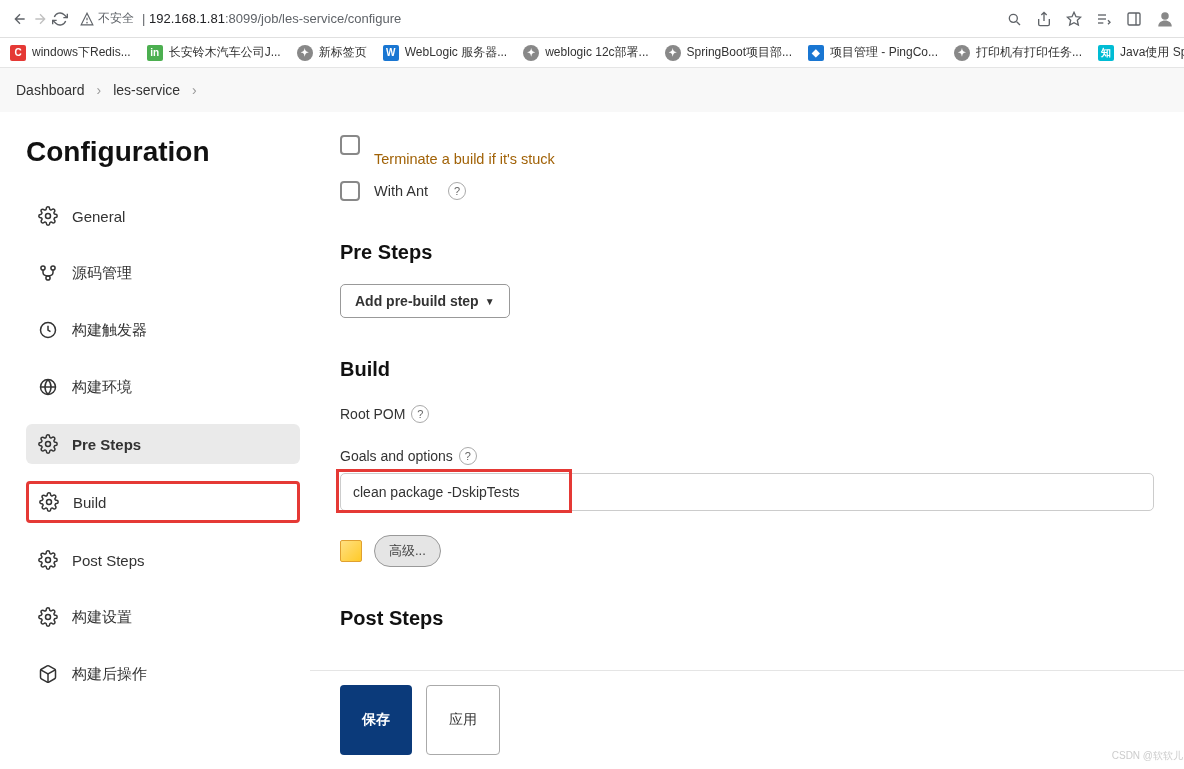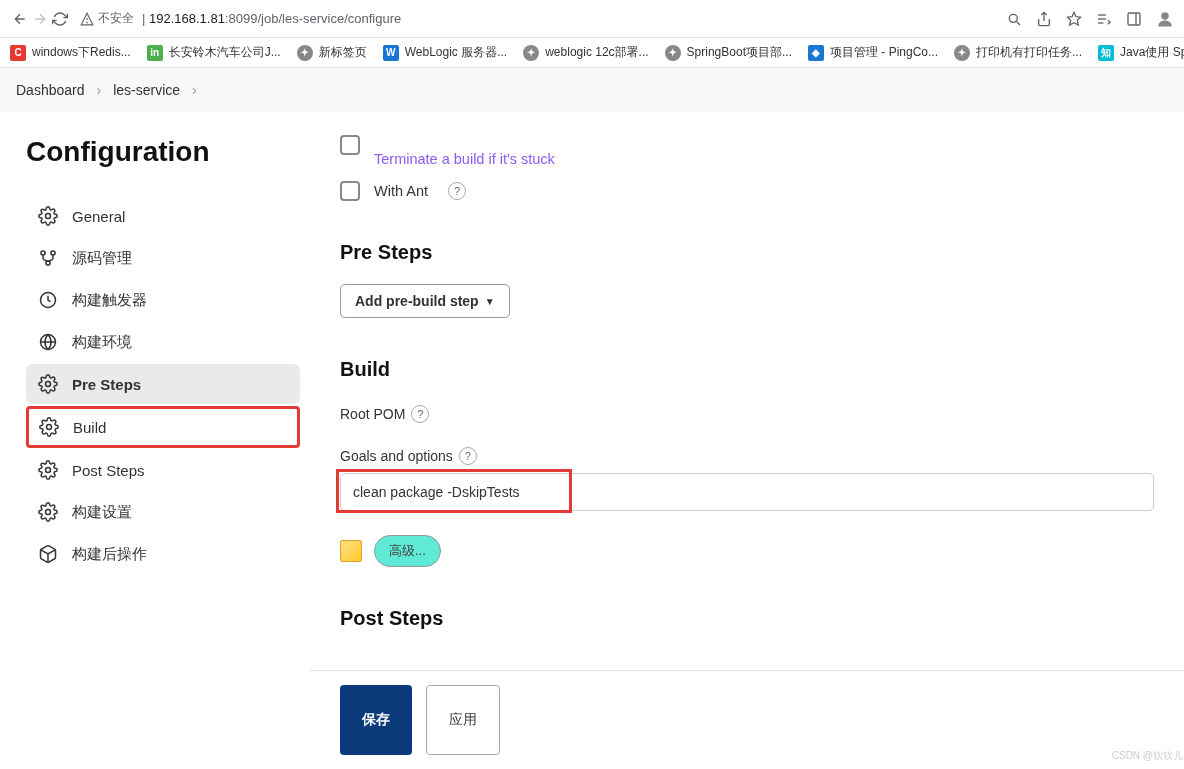--- a/index.html
+++ b/index.html
@@ -28,46 +28,46 @@
     
     
     .breadcrumb { display: flex; align-items: center; gap: 12px; padding: 14px 16px; background: #f8f8f8; font-size: 14px; color: #555; }
     .breadcrumb a { color: #333; text-decoration: none; cursor: pointer; }
     .breadcrumb .sep { color: #999; }
     
     
     .layout { display: flex; }
     .sidebar { width: 310px; padding: 24px 10px 20px 26px; }
     .page-title { font-size: 28px; font-weight: 700; margin-bottom: 28px; color: #111; }
-    .side-nav { display: flex; flex-direction: column; gap: 2px; }
+    .side-nav { display: flex; flex-direction: column; gap: 17px; }
     .side-item { display: flex; align-items: center; gap: 14px; padding: 10px 12px; border-radius: 6px; cursor: pointer; color: #333; font-size: 15px; }
     .side-item.active { background: #eaeaea; font-weight: 600; }
     .side-item.highlighted { border: 3px solid #e53935; border-radius: 4px; padding: 8px 10px; }
     .side-icon { width: 20px; display: flex; align-items: center; justify-content: center; }
     
     
     .content { flex: 1; padding: 10px 30px 100px 30px; max-width: 880px; }
     .checkbox-row { display: flex; align-items: center; gap: 14px; margin-bottom: 14px; }
     .checkbox { width: 20px; height: 20px; border: 2px solid #888; border-radius: 4px; cursor: pointer; }
     .checkbox-label { font-size: 14.5px; color: #333; }
     .help-badge { width: 18px; height: 18px; border: 1px solid #aaa; border-radius: 50%; display: inline-flex; align-items: center; justify-content: center; font-size: 11px; color: #666; margin-left: 6px; cursor: pointer; }
-    .cut-text { color: #8b5cf6; margin-top: 29px; }
+    .cut-text { color: #a16207; margin-top: 29px; }
     
     .section-title { font-size: 20px; font-weight: 700; margin: 40px 0 20px 0; color: #111; }
     
     .dropdown-btn { border: 1px solid #999; background: #fff; padding: 8px 14px; border-radius: 5px; font-size: 14px; color: #333; font-weight: 600; cursor: pointer; display: inline-flex; align-items: center; gap: 6px; }
     .caret-down { font-size: 10px; }
     
     .field-label { font-size: 14px; color: #333; margin-top: 24px; margin-bottom: 8px; display: flex; align-items: center; }
     .text-input { width: 100%; padding: 10px 12px; border: 1px solid #ccc; border-radius: 5px; font-size: 14px; color: #333; }
     .red-box { border: 3px solid #e53935; padding: 2px; border-radius: 2px; margin-top: -2px; }
     
     .advanced-row { display: flex; align-items: center; gap: 12px; margin-top: 24px; }
     .notepad-icon { width: 22px; height: 22px; background: linear-gradient(135deg,#ffe082,#ffca28); border: 1px solid #e0a030; border-radius: 2px; }
-    .adv-btn { border: 1px solid #999; background: #5eead4; padding: 6px 14px; border-radius: 16px; font-size: 13px; color: #444; cursor: pointer; }
+    .adv-btn { border: 1px solid #999; background: #e5e5e5; padding: 6px 14px; border-radius: 16px; font-size: 13px; color: #444; cursor: pointer; }
     
     
     .footer { position: fixed; bottom: 0; left: 310px; right: 0; padding: 14px 30px; background: #fff; border-top: 1px solid #e5e5e5; display: flex; gap: 14px; }
     .btn-primary { background: #0b3a7a; color: #fff; border: none; padding: 4px 22px; border-radius: 4px; font-size: 14px; font-weight: 600; cursor: pointer; }
     .btn-secondary { background: #fff; color: #333; border: 1px solid #aaa; padding: 25px 22px; border-radius: 4px; font-size: 14px; cursor: pointer; }
     
     .watermark { position: fixed; bottom: 6px; right: 1px; font-size: 10px; color: #ccc; }
     
     svg { display: block; }
   </style>

